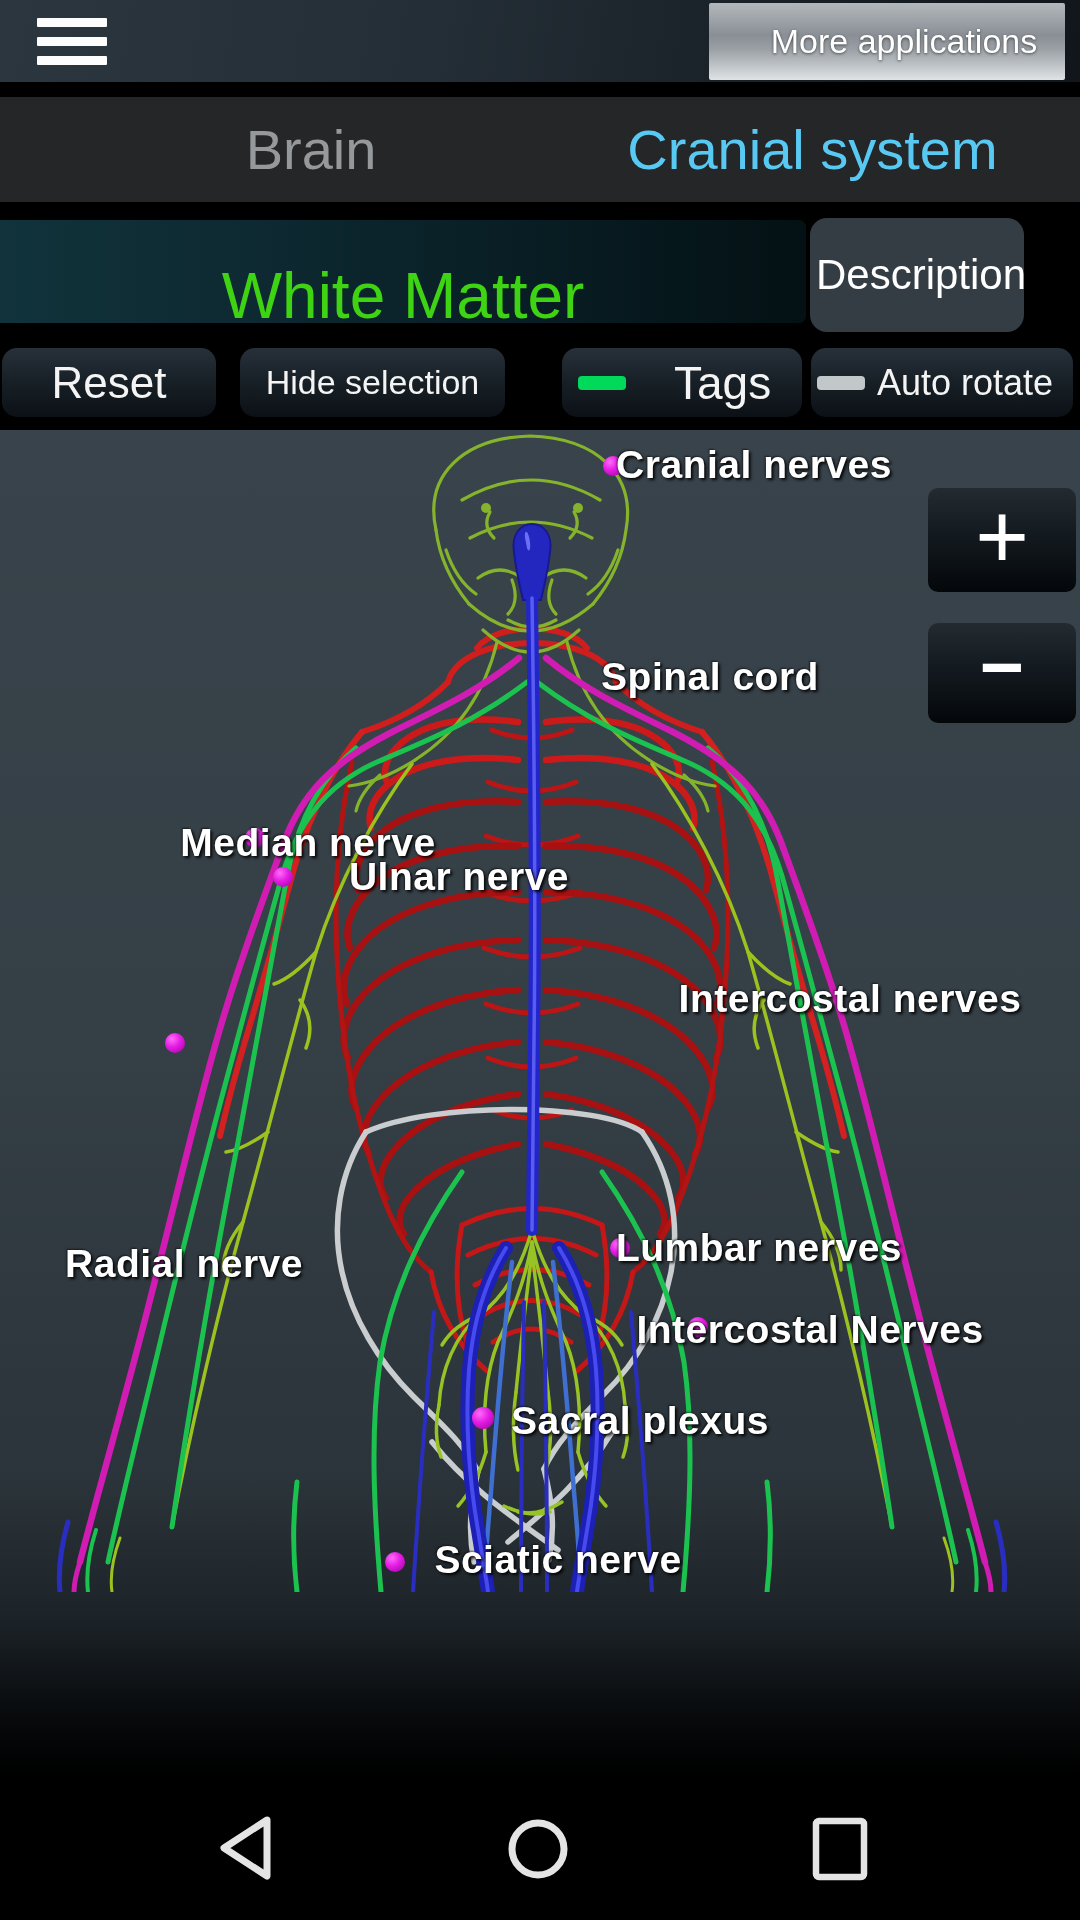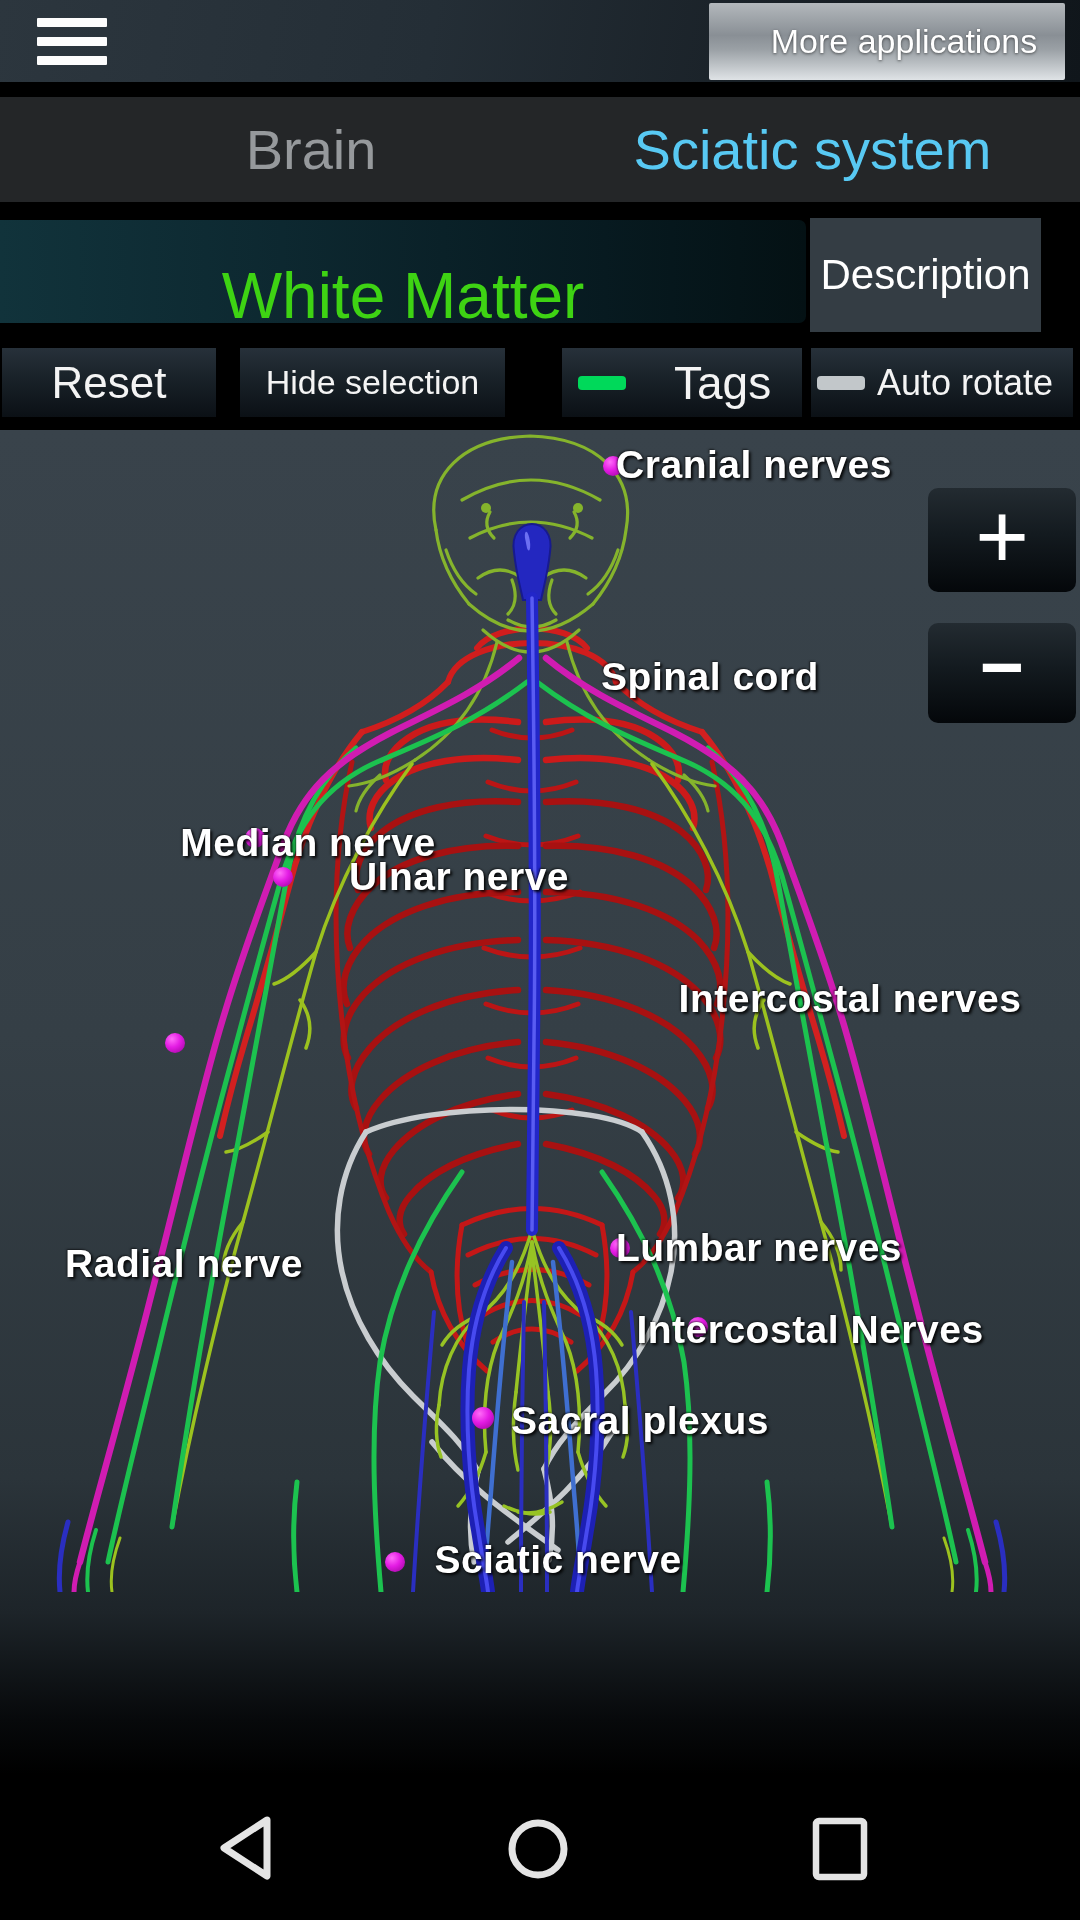--- a/index.html
+++ b/index.html
@@ -20,25 +20,25 @@
   .tab{position:absolute;top:97px;height:105px;background:#242628;color:#96999c;
     font-size:56px;display:flex;align-items:center;justify-content:center;cursor:pointer;}
   .tab-brain{left:0;width:622px;}
   .tab-nervous{left:545px;width:535px;color:#58c9f3;}
 
   
   .sel-bar{position:absolute;left:0;top:220px;width:806px;height:103px;
     background:linear-gradient(90deg,#11333b 0%,#0d2830 35%,#071a20 75%,#041114 100%);
     border-radius:0 7px 7px 0;display:flex;align-items:center;justify-content:center;}
   .sel-bar span{color:#3ed313;font-size:64px;margin-top:48px;}
-  .desc-btn{position:absolute;left:810px;top:218px;width:231px;height:114px;border:none;
-    background:#343d44;border-radius:0;color:#fff;font-size:42px;font-family:inherit;cursor:pointer;}
-
-  
-  .tbtn{position:absolute;top:348px;height:69px;border:none;border-radius:0;
+  .desc-btn{position:absolute;left:810px;top:218px;width:214px;height:114px;border:none;
+    background:#343d44;border-radius:17px;color:#fff;font-size:42px;font-family:inherit;cursor:pointer;}
+
+  
+  .tbtn{position:absolute;top:348px;height:69px;border:none;border-radius:15px;
     background:linear-gradient(180deg,#27313a 0%,#1a232a 40%,#0b1015 100%);
     color:#f4f4f4;font-family:inherit;display:flex;align-items:center;justify-content:center;cursor:pointer;}
   .tbtn-reset{left:2px;width:214px;font-size:44px;}
   .tbtn-hide{left:240px;width:265px;font-size:34px;}
   .tbtn-tags{left:540px;width:240px;font-size:46px;justify-content:flex-start;padding-left:16px;box-sizing:border-box;margin-left:22px;}
   .tbtn-rotate{left:811px;width:262px;font-size:36px;justify-content:flex-start;box-sizing:border-box;}
   .swatch{display:inline-block;width:48px;height:14px;border-radius:4px;flex:none;}
   .swatch-green{background:#00d95a;margin-right:48px;}
   .swatch-gray{background:#c2c7ca;margin-right:12px;}
 
@@ -65,21 +65,21 @@
 <header class="top-bar">
   <div class="hamburger">
     <span></span>
       <span></span>
       <span></span>
   </div>
   <button class="more-apps">More applications</button>
 </header>
 
 <div class="tab tab-brain">Brain</div>
-<div class="tab tab-nervous">Sciatic system</div>
+<div class="tab tab-nervous">Cranial system</div>
 
 <div class="sel-bar">
   <span>White Matter</span>
 </div>
 <button class="desc-btn">Description</button>
 
 <button class="tbtn tbtn-reset">Reset</button>
 <button class="tbtn tbtn-hide">Hide selection</button>
 <button class="tbtn tbtn-tags">
   <span class="swatch swatch-green"></span>

